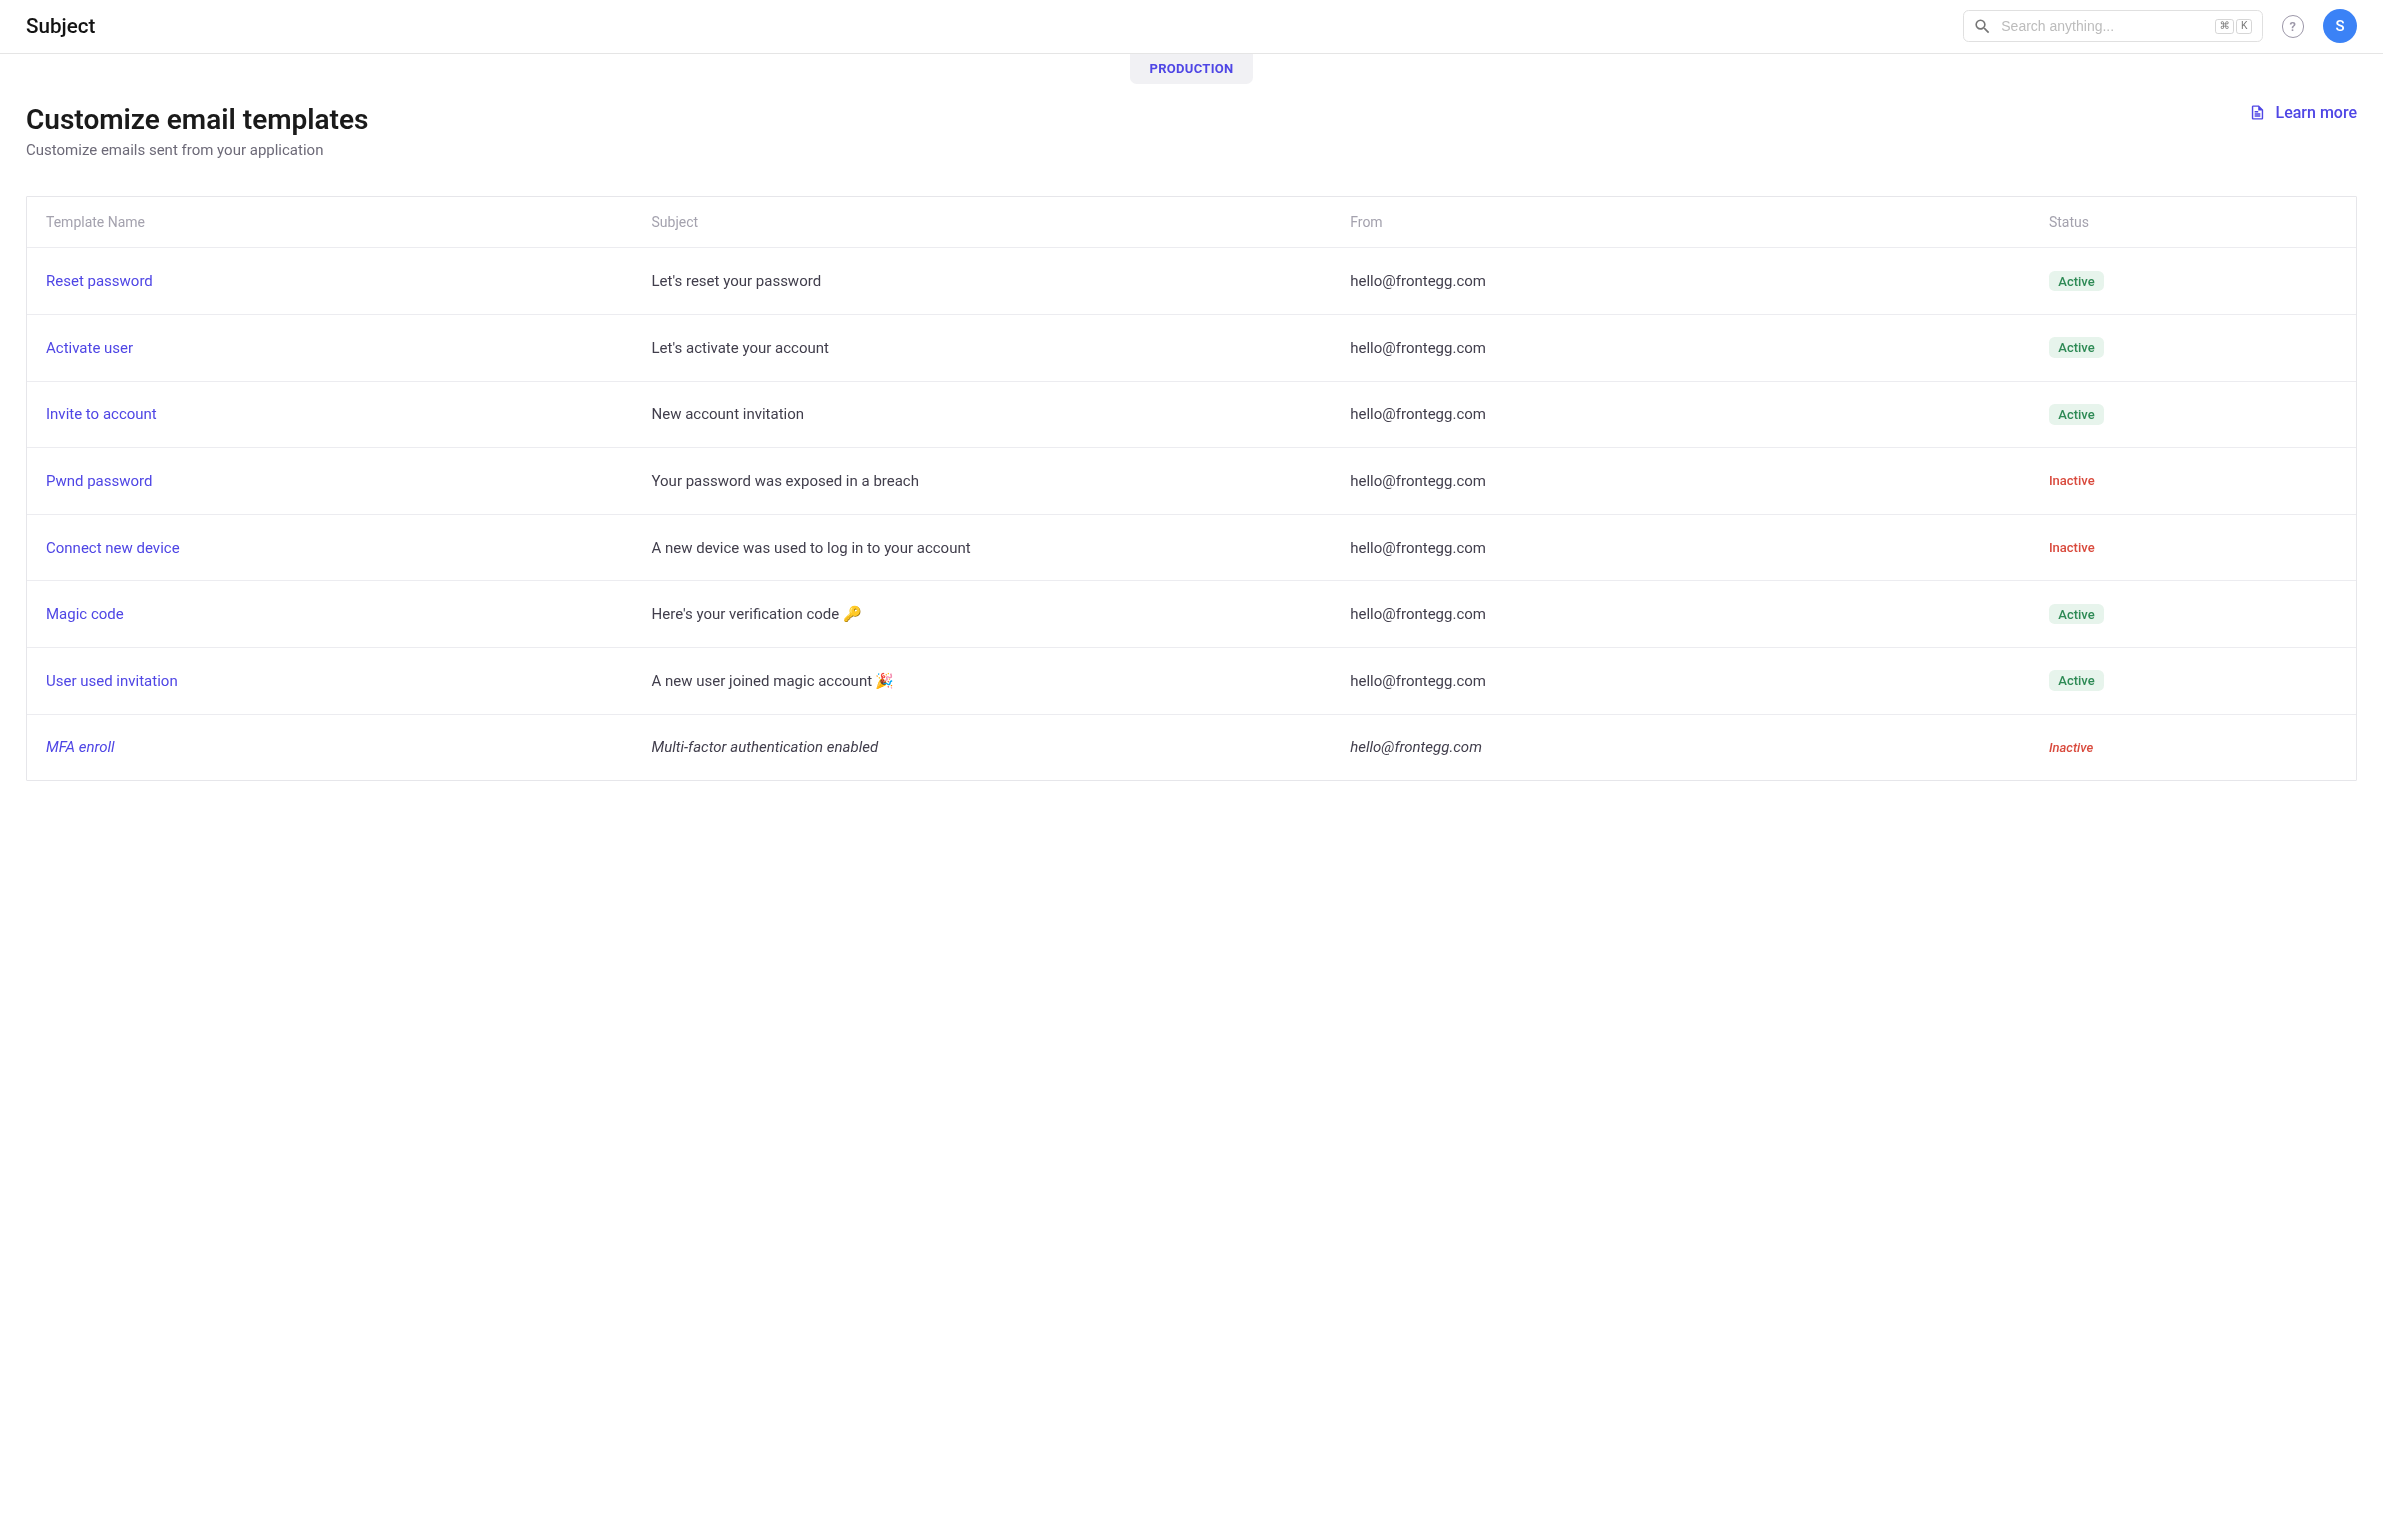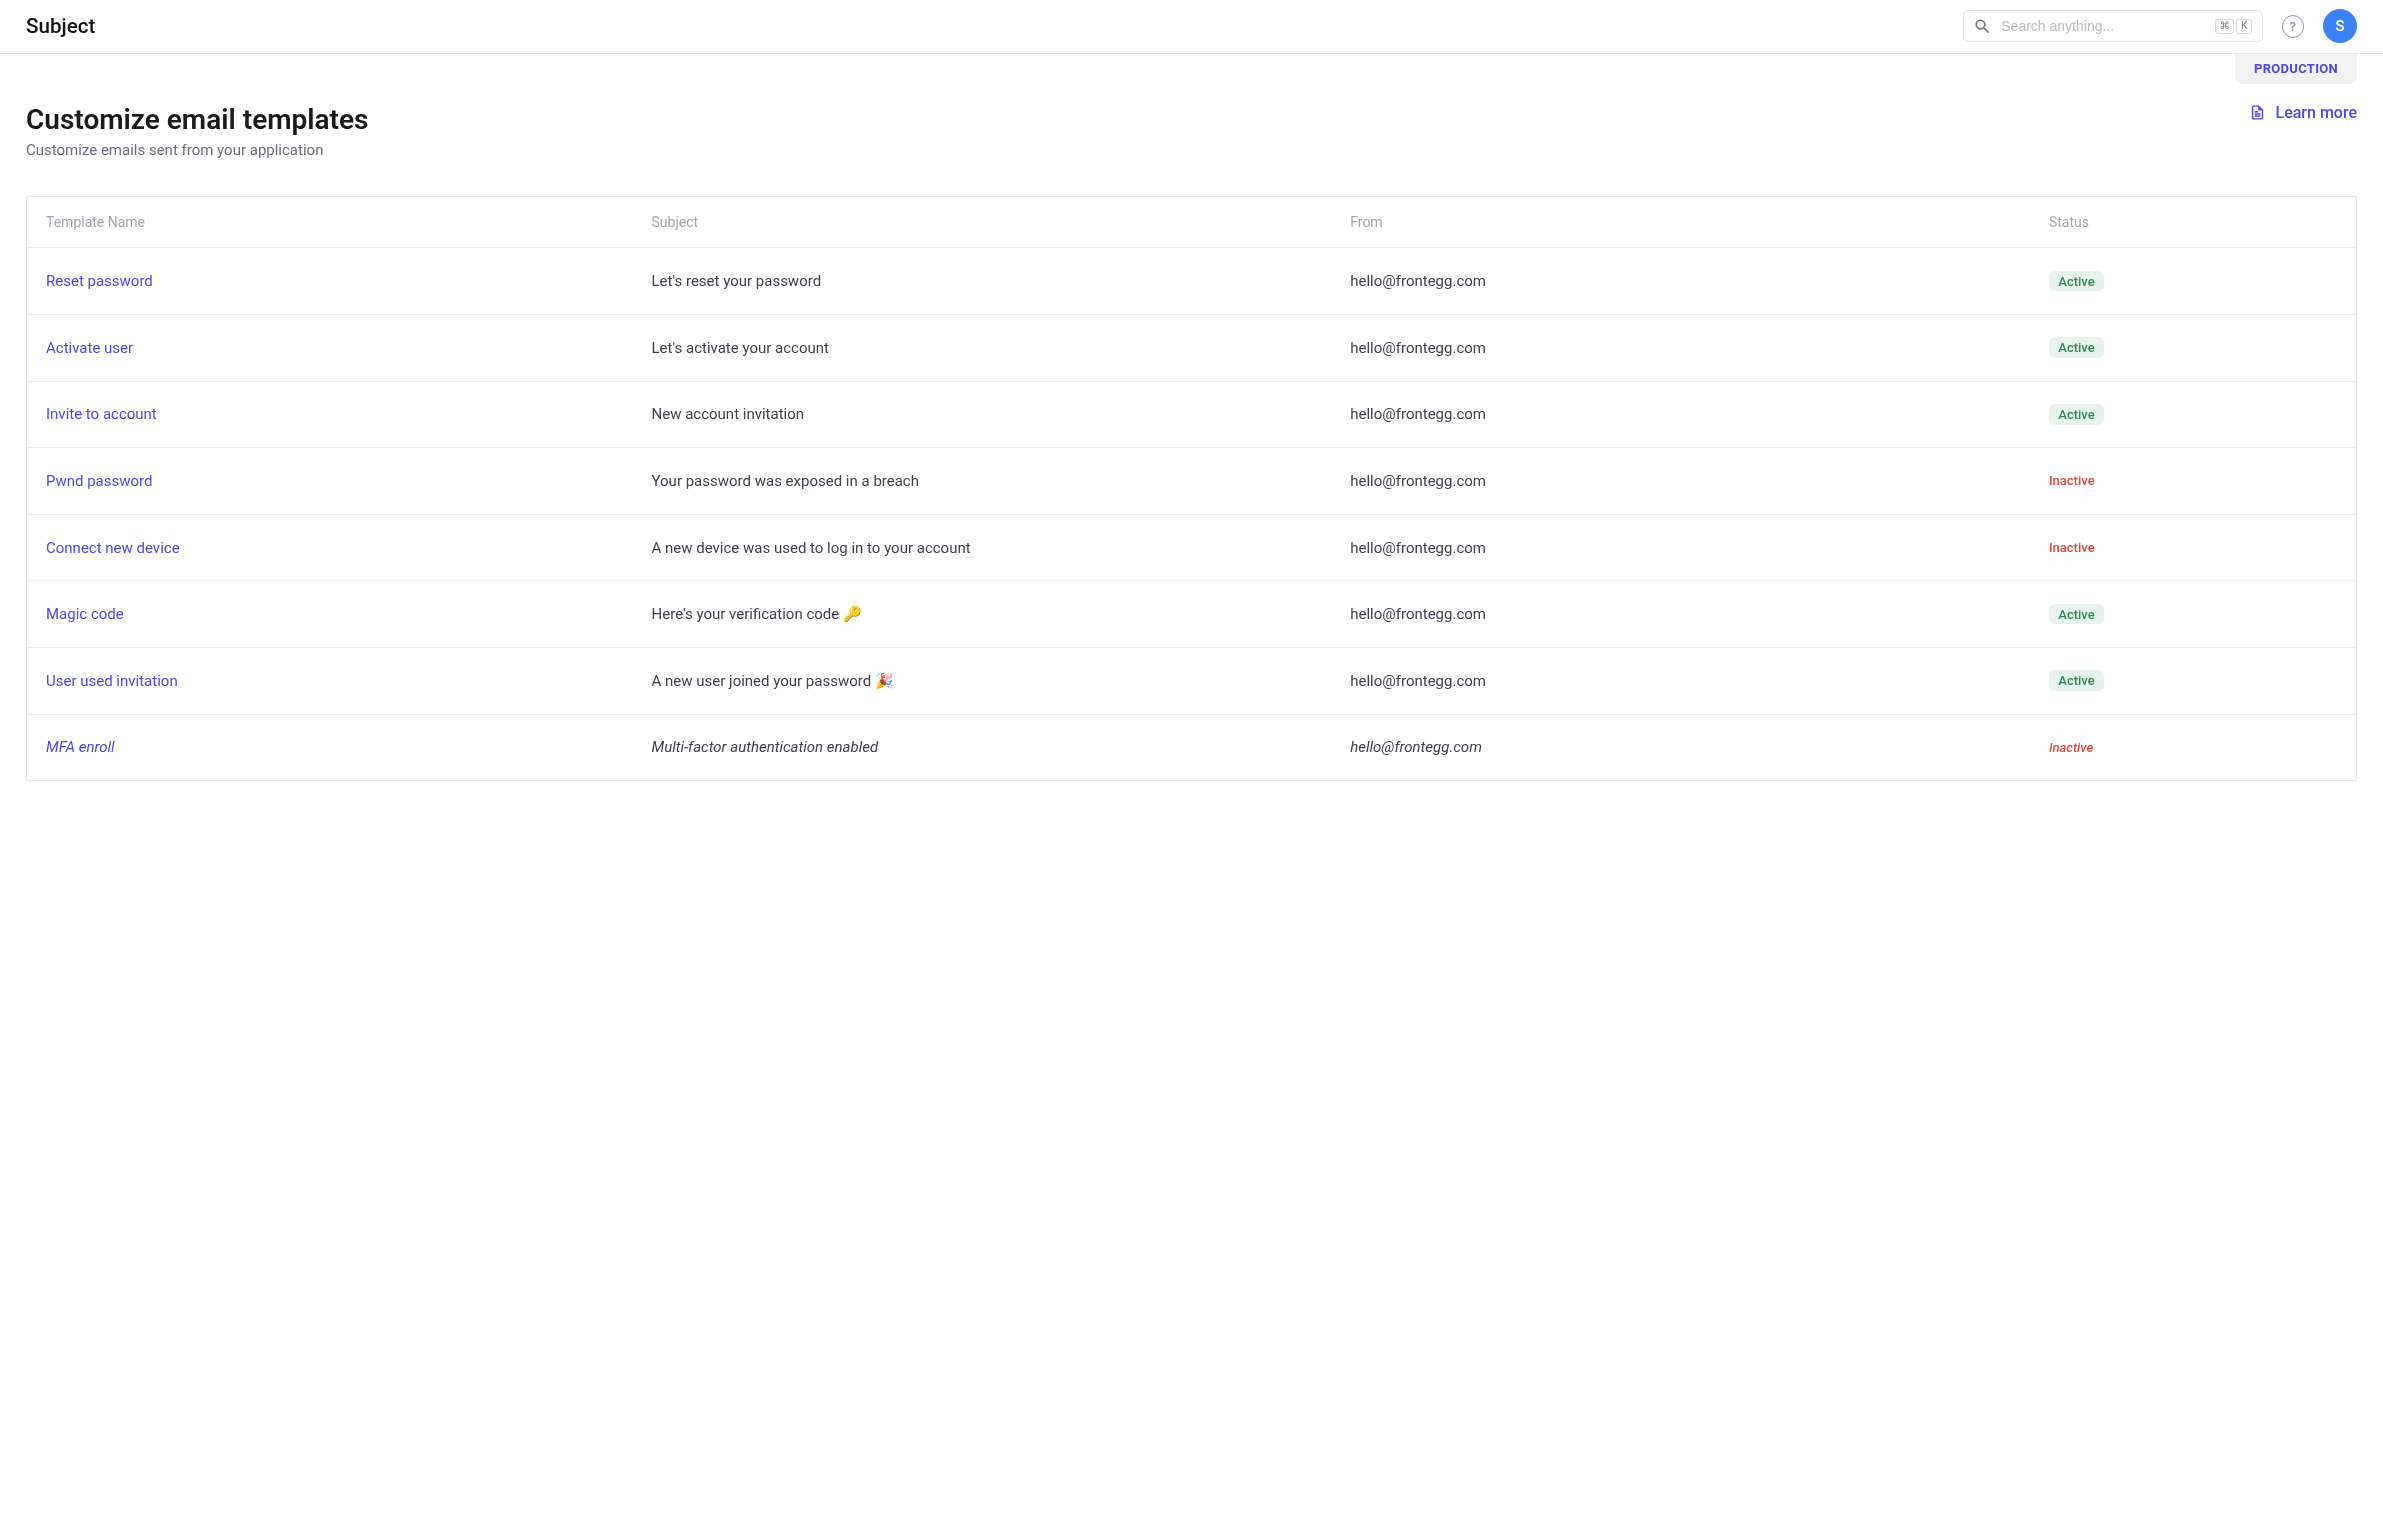--- a/index.html
+++ b/index.html
@@ -95,21 +95,21 @@
       justify-content: center;
       font-size: 15px;
       font-weight: 500;
       cursor: pointer;
     }
     .content {
       padding: 0 26px 26px 26px;
     }
     .env-badge-row {
       display: flex;
-      justify-content: flex-end;
+      justify-content: center;
       margin-bottom: 19px;
     }
     .env-badge {
       background: #f1f1f4;
       color: #4f46e5;
       font-weight: 700;
       font-size: 13px;
       letter-spacing: 0.3px;
       padding: 7.5px 19px;
       border-radius: 0 0 6.6px 6.6px;
@@ -276,21 +276,21 @@
             <td><span class="status-badge status-inactive">Inactive</span></td>
           </tr>
           <tr>
             <td><span class="tmpl-name">Magic code</span></td>
             <td>Here's your verification code 🔑</td>
             <td>hello@frontegg.com</td>
             <td><span class="status-badge status-active">Active</span></td>
           </tr>
           <tr>
             <td><span class="tmpl-name">User used invitation</span></td>
-            <td>A new user joined your password 🎉</td>
+            <td>A new user joined magic account 🎉</td>
             <td>hello@frontegg.com</td>
             <td><span class="status-badge status-active">Active</span></td>
           </tr>
           <tr>
             <td><span class="tmpl-name">MFA enroll</span></td>
             <td>Multi-factor authentication enabled</td>
             <td>hello@frontegg.com</td>
             <td><span class="status-badge status-inactive">Inactive</span></td>
           </tr>
         </tbody>

